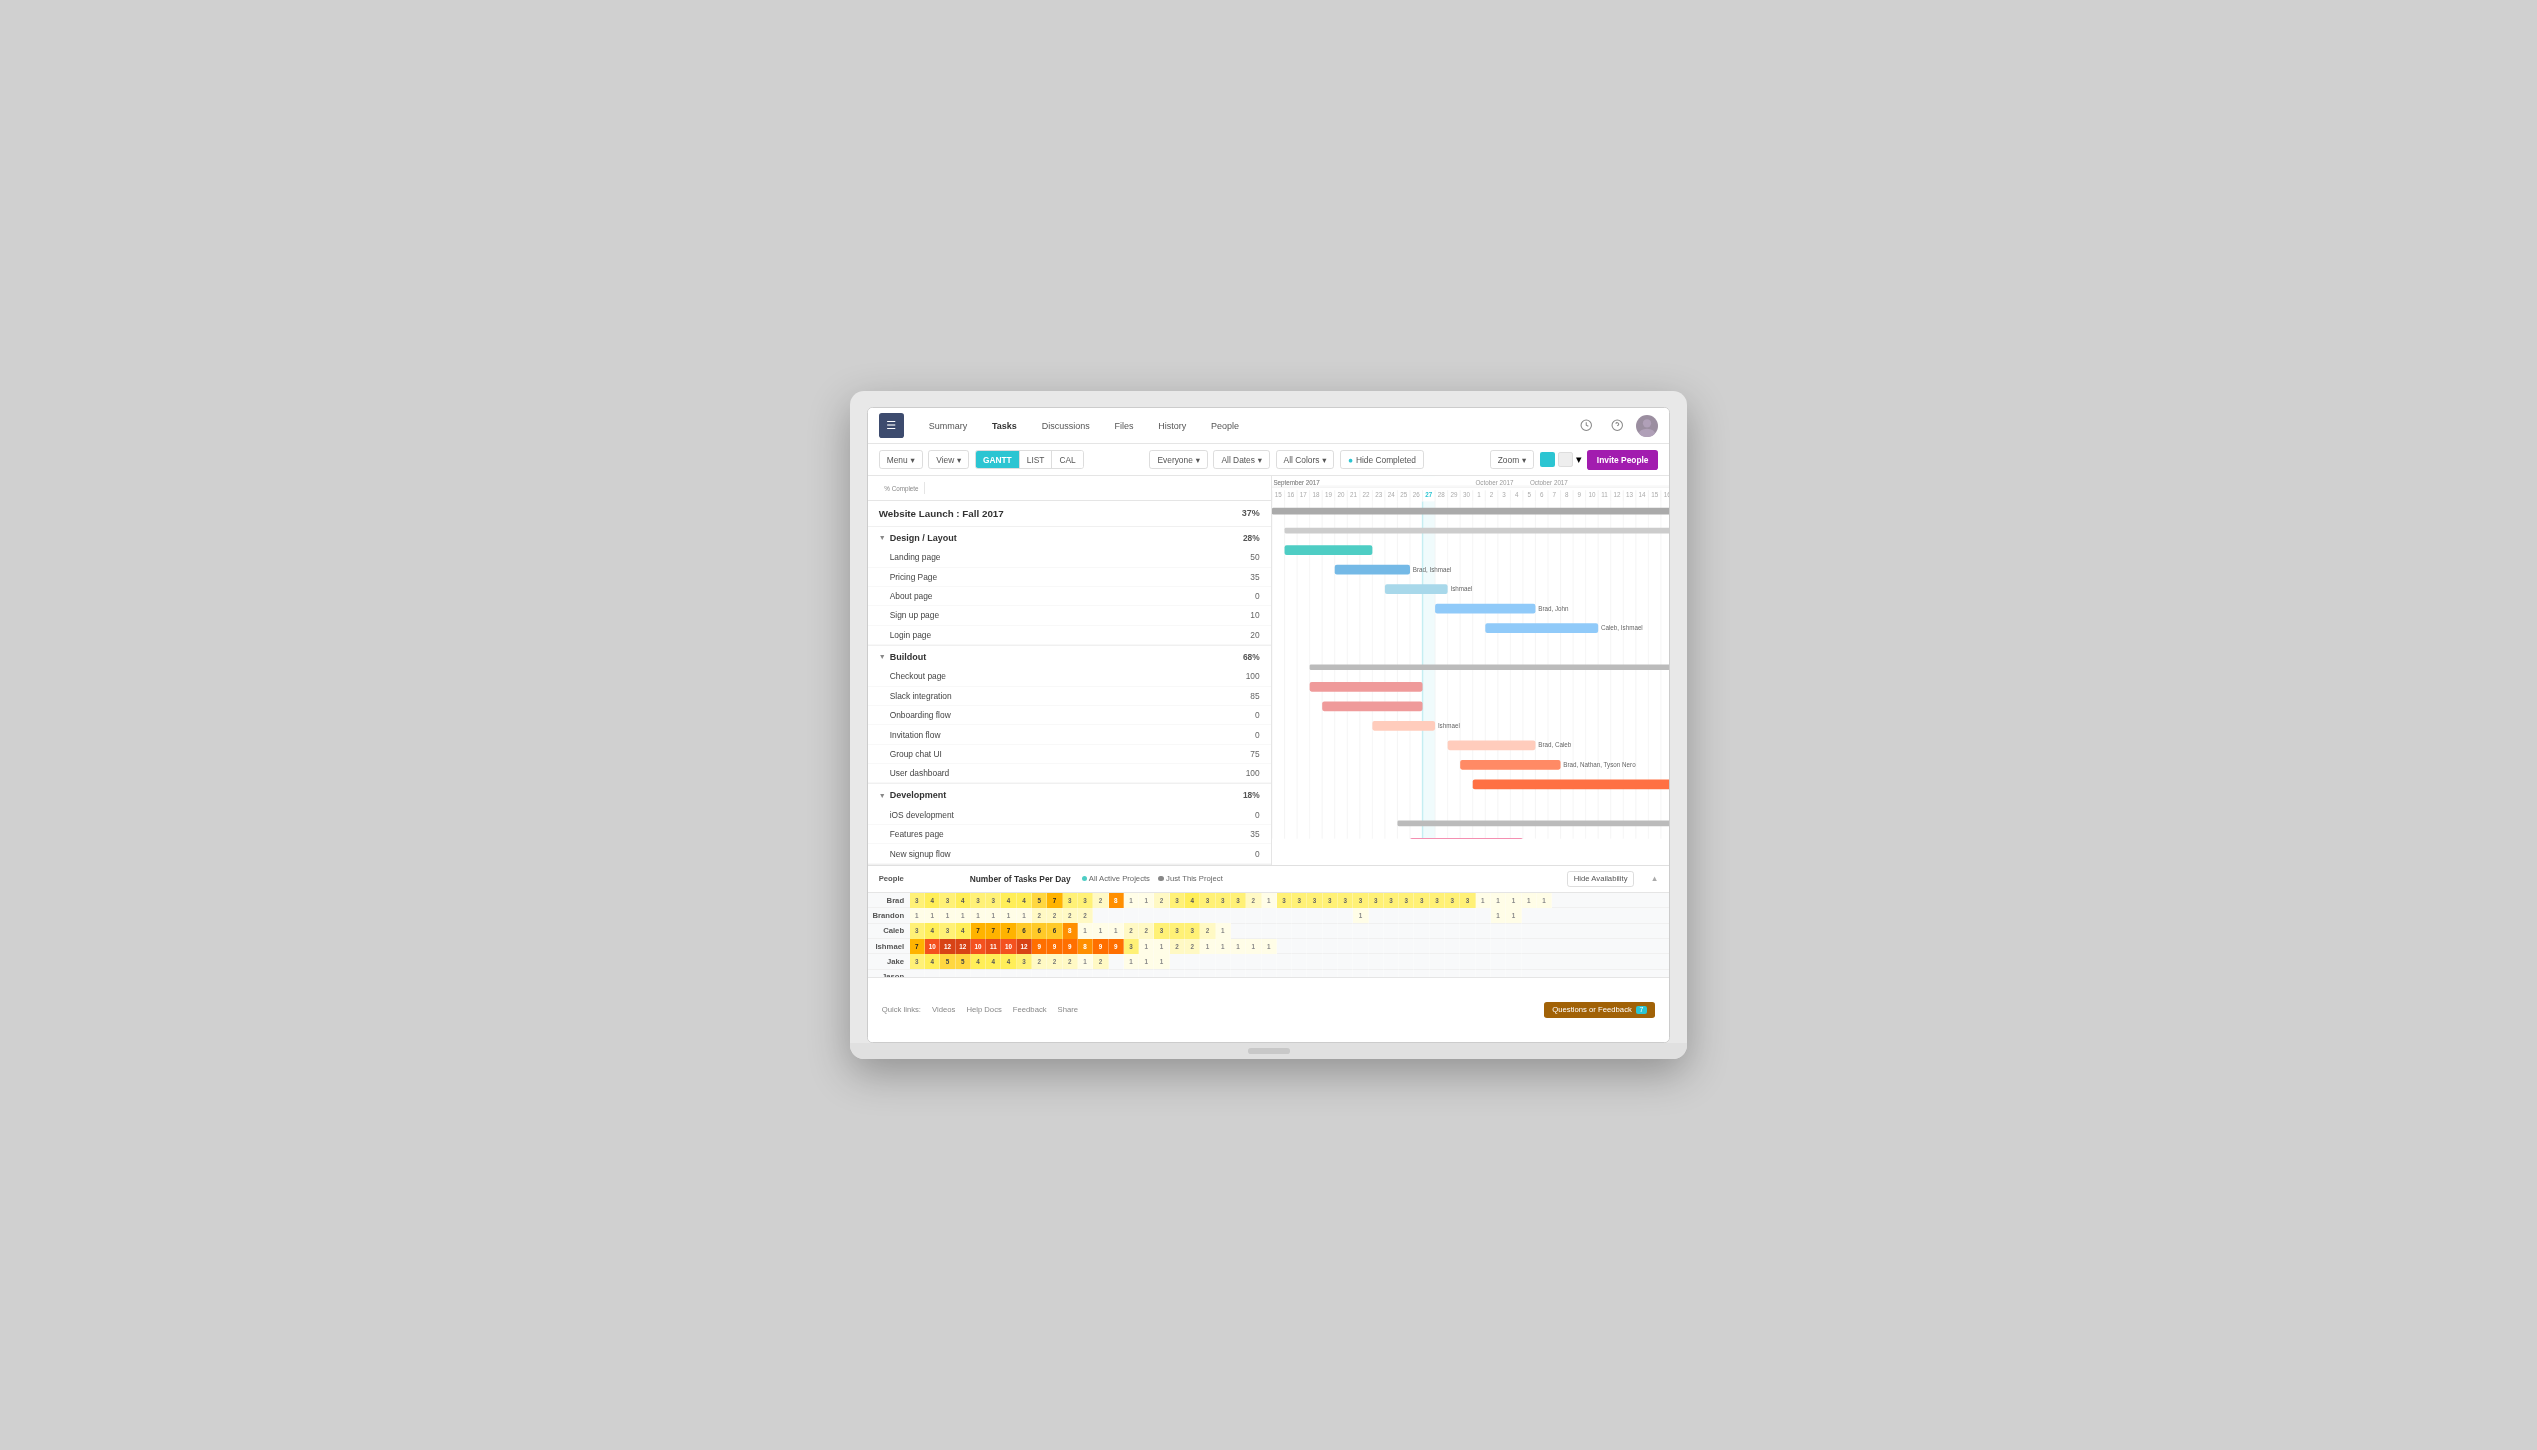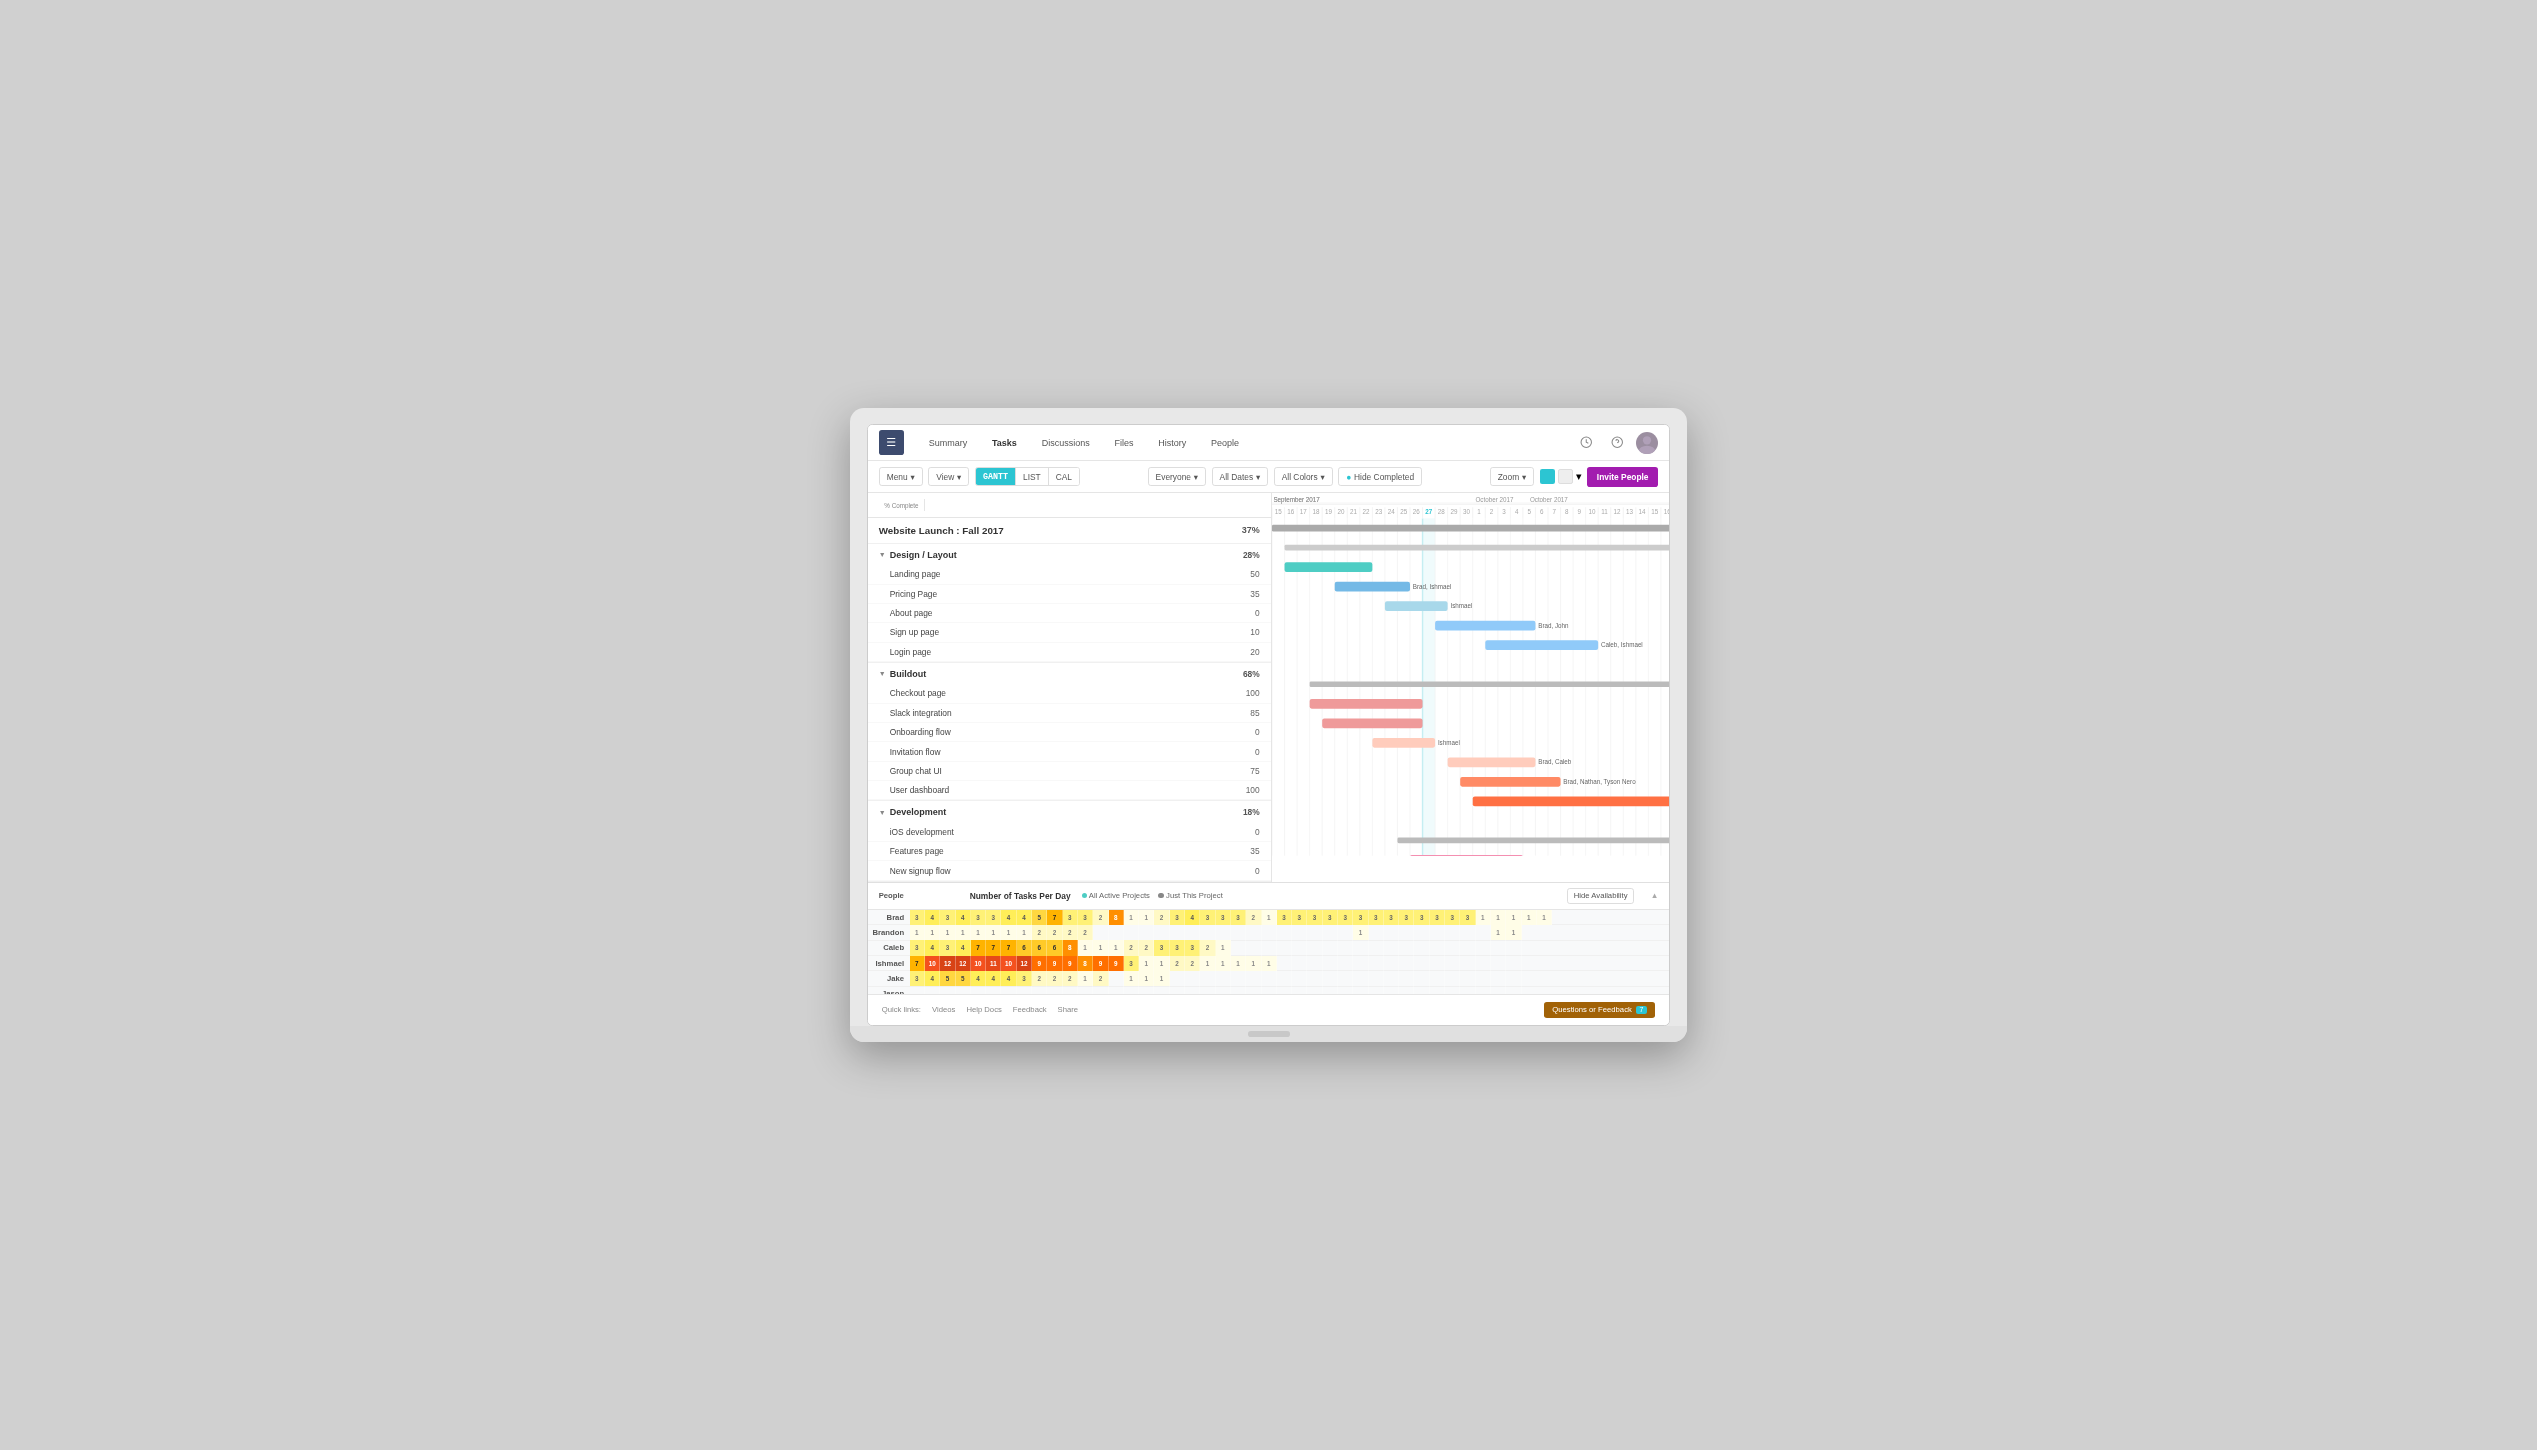--- a/index.html
+++ b/index.html
@@ -124,21 +124,20 @@
       color: #555;
       display: flex;
       align-items: center;
       gap: 2.8px;
     }
     .toolbar-btn.active {
       background: #2cc5d2;
       color: #fff;
       border-color: #2cc5d2;
       font-weight: 600;
-      font-family: Liberation Mono, monospace;
     }
     .toolbar-separator { flex: 1; }
     .invite-btn {
       background: #a21caf;
       color: #fff;
       border: none;
       border-radius: 2.8px;
       padding: 4.9px 9.8px;
       font-size: 8.4px;
       font-weight: 600;
@@ -344,21 +343,21 @@
     .heat-8 { background: #ff8f00; color: #fff; }
     .heat-9 { background: #ff6f00; color: #fff; }
     .heat-10 { background: #f4511e; color: #fff; }
     .heat-11 { background: #e64a19; color: #fff; }
     .heat-12 { background: #d84315; color: #fff; }
 
     
     .footer {
       display: flex;
       align-items: center;
-      padding: 7px 14px;
+      padding: 24px 14px;
       border-top: 0.7px solid #e5e5e5;
       font-size: 7.7px;
       color: #888;
       background: #fff;
       gap: 11px;
     }
     .footer-link {
       color: #888;
       cursor: pointer;
       text-decoration: none;

